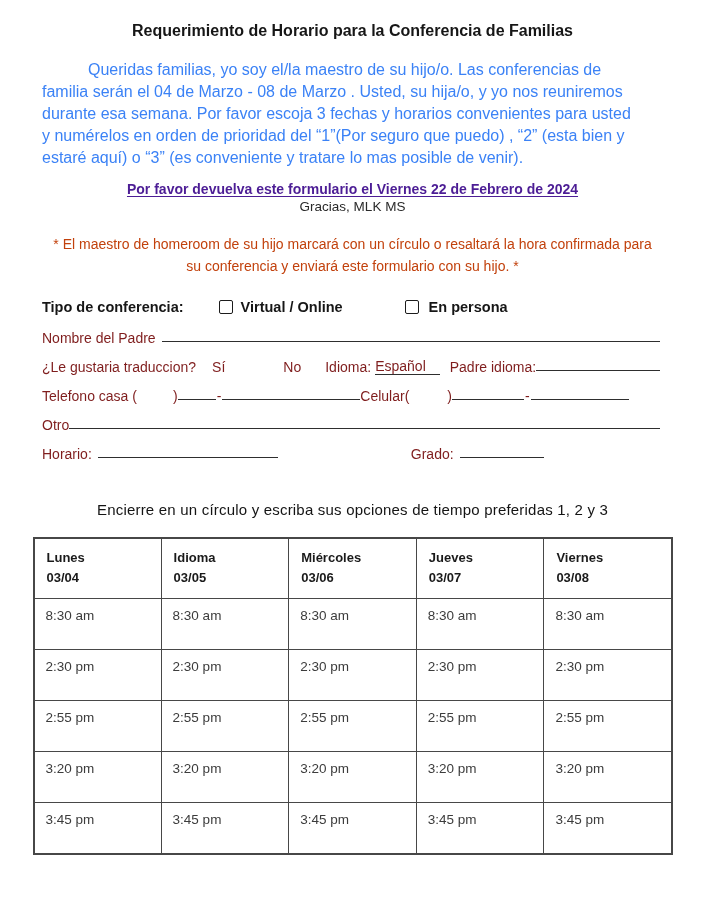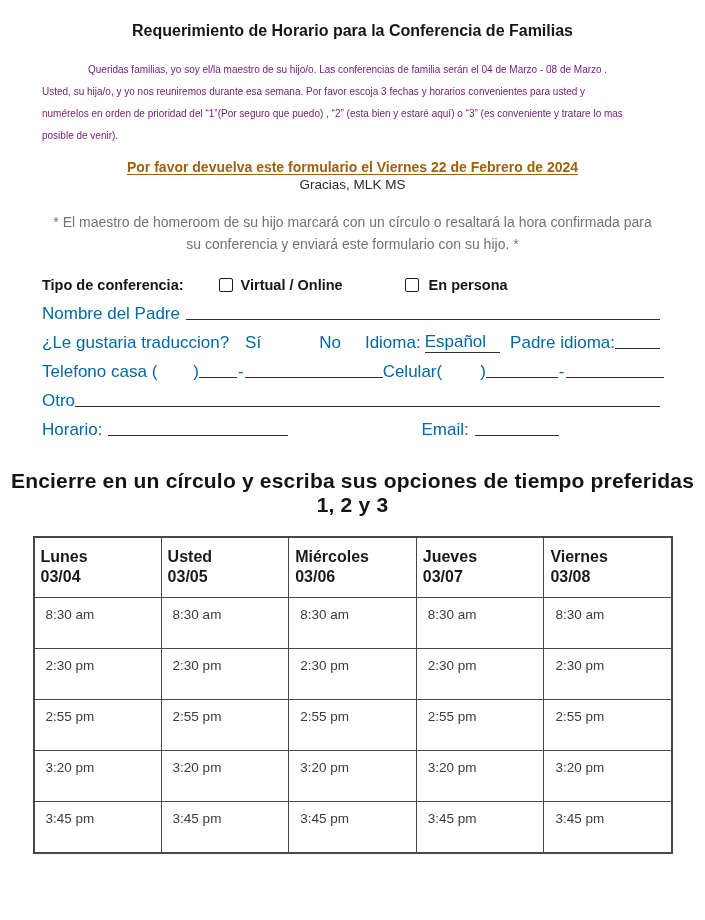--- a/index.html
+++ b/index.html
@@ -7,62 +7,62 @@
     width:705px; height:920px; position:relative; overflow:hidden;
     background:#ffffff; color:#1c1c1c;
     font-family:"Liberation Sans", sans-serif;
   }
   .title {
     padding-top:22px; text-align:center;
     font-size:16px; font-weight:bold; color:#161616;
   }
   .intro {
     margin:19px 71px 0 42px;
-    font-size:10px; line-height:22px; text-indent:46px; color:#701a75;
+    font-size:16px; line-height:22px; text-indent:46px; color:#3b82f6;
   }
   .deadline {
     margin-top:12px; text-align:center; font-size:14px; font-weight:bold;
-    text-decoration:underline; text-underline-offset:2px; color:#a16207;
+    text-decoration:underline; text-underline-offset:2px; color:#4c1d95;
   }
   .thanks { margin-top:2px; text-align:center; font-size:13.5px; color:#2a2a2a; }
   .note {
     margin:19px auto 0; width:610px; text-align:center;
-    font-size:14px; line-height:22px; color:#737373;
+    font-size:14px; line-height:22px; color:#c2410c;
   }
   .conf-row {
     margin:22px 0 0 42px; display:flex; align-items:center;
     font-size:14.5px; font-weight:bold; color:#161616;text-align:right;
   }
   .checkbox {
     width:12px; height:12px; border:1.7px solid #1c1c1c; border-radius:2px;
     display:inline-block; background:#fff; flex:0 0 auto;
   }
   .cb1 { margin-left:35px; margin-right:8px; }
   .cb2 { margin-left:62px; margin-right:10px; }
-  .fields { margin:2px 45px 0 42px; font-size:17px; color:#0369a1; }
+  .fields { margin:2px 45px 0 42px; font-size:14px; color:#7f1d1d; }
   .frow { display:flex; align-items:flex-end; height:29px; white-space:nowrap; }
   .blank { border-bottom:1.4px solid #2e2e2e; height:2px; margin-bottom:4px; flex:0 0 auto; }
   .grow { flex:1 1 auto; }
   .sp { display:inline-block; flex:0 0 auto; }
   .hyph { margin:0 1px; }
   .lang {
     border-bottom:1.4px solid #2e2e2e; padding-right:14px; margin:0 4px;
   }
   .sched-heading {
-    margin-top:29px; text-align:center;
-    font-size:21px; font-weight:bold; letter-spacing:0.2px; color:#141414;
+    margin-top:39px; text-align:center;
+    font-size:15px; font-weight:normal; letter-spacing:0.2px; color:#141414;
   }
   table.schedule {
     margin:19px auto 0; width:640px; table-layout:fixed;
     border-collapse:collapse; border:2px solid #474747;
   }
   table.schedule th, table.schedule td { border:1.4px solid #474747; }
   table.schedule th {
-    text-align:left; vertical-align:top; padding:9px 6px 10px 6px;
-    font-size:16px; line-height:20px; color:#1a1a1a;
+    text-align:left; vertical-align:top; padding:9px 6px 10px 12px;
+    font-size:13px; line-height:20px; color:#1a1a1a;
   }
   table.schedule td {
     height:41px; vertical-align:top; padding:9px 6px 0 11px;
     font-size:13.5px; color:#3c3c3c; font-weight:normal;
   }
 </style>
 </head>
 <body>
 
 <div class="page">
@@ -125,38 +125,38 @@
     <div class="frow">
       <span>Otro</span>
       <span class="blank grow"></span>
     </div>
 
     <div class="frow">
       <span>Horario:</span>
       <span class="sp" style="width:6px"></span>
       <span class="blank" style="width:180px"></span>
       <span class="sp" style="width:133px"></span>
-      <span>Email:</span>
+      <span>Grado:</span>
       <span class="sp" style="width:6px"></span>
       <span class="blank" style="width:84px"></span>
     </div>
 
   </div>
 
   <div class="sched-heading">Encierre en un círculo y escriba sus opciones de tiempo preferidas 1, 2 y 3</div>
 
   <table class="schedule">
     <thead>
       <tr>
         <th>
           <b>Lunes</b><br>
           <b>03/04</b>
         </th>
         <th>
-          <b>Usted</b><br>
+          <b>Idioma</b><br>
           <b>03/05</b>
         </th>
         <th>
           <b>Miércoles</b><br>
           <b>03/06</b>
         </th>
         <th>
           <b>Jueves</b><br>
           <b>03/07</b>
         </th>

